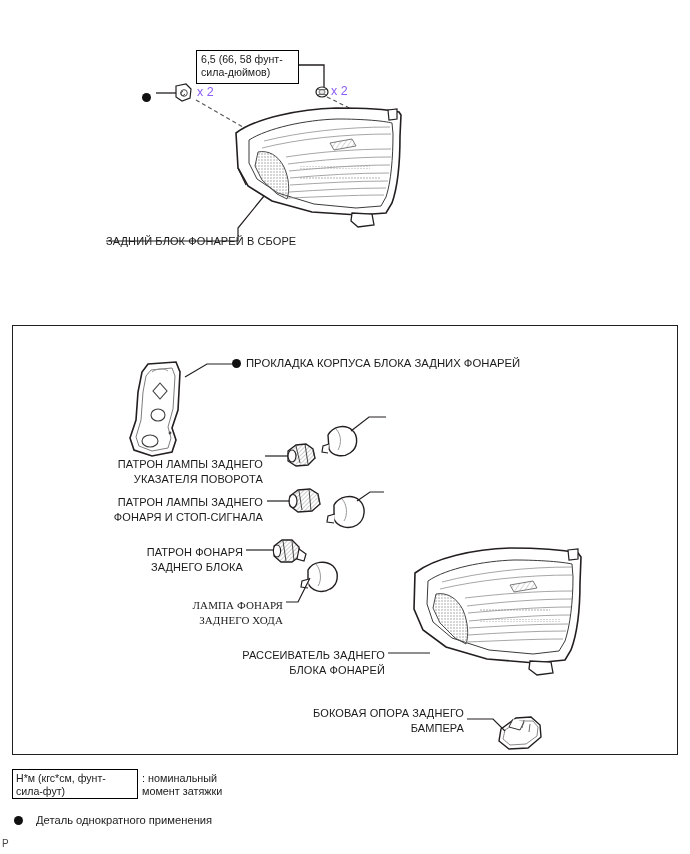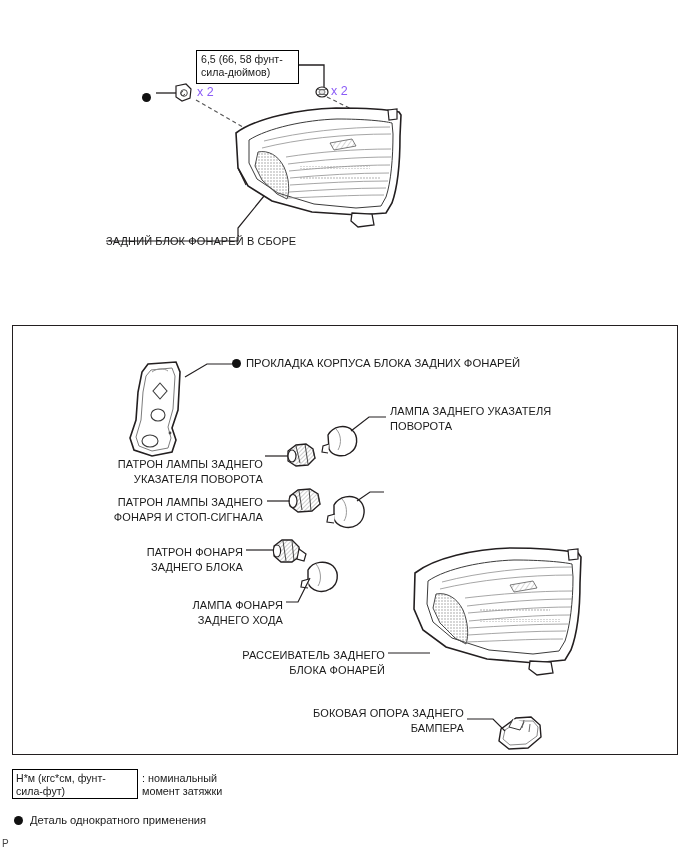--- a/index.html
+++ b/index.html
@@ -72,21 +72,21 @@
     font-size: 10.8px;
     line-height: 13px;
     white-space: pre-line;
   }
   .legend-row {
     position: absolute;
     font-size: 11.2px;
     line-height: 14px;
     display: flex;
     align-items: center;
-    gap: 7px;
+    gap: 13px;
   }
   .dot {
     display: inline-block;
     width: 9px;
     height: 9px;
     border-radius: 50%;
     background: #111;
     flex: 0 0 auto;
   }
   .corner-mark {
@@ -398,34 +398,32 @@
 
   <div class="lbl" style="left:106px; top:234px;">ЗАДНИЙ БЛОК ФОНАРЕЙ В СБОРЕ</div>
 
   <div class="panel" style="left:12px; top:325px; width:666px; height:430px;"></div>
 
   <div class="inline-dot-label" style="left:232px; top:356px;">
     <span class="dot"></span>
     <span>ПРОКЛАДКА КОРПУСА БЛОКА ЗАДНИХ ФОНАРЕЙ</span>
   </div>
 
-  <div class="lbl" style="left:390px; top:404px;">ЛАМПА ЗАДНЕГО УКАЗАТЕЛЯ
-ПОВОРОТА</div>
 
   <div class="lbl r" style="left:75px; top:457px; width:188px;">ПАТРОН ЛАМПЫ ЗАДНЕГО
 УКАЗАТЕЛЯ ПОВОРОТА</div>
 
   <div class="lbl r" style="left:77px; top:495px; width:186px;">ПАТРОН ЛАМПЫ ЗАДНЕГО
 ФОНАРЯ И СТОП-СИГНАЛА</div>
 
 
   <div class="lbl r" style="left:105px; top:545px; width:138px;">ПАТРОН ФОНАРЯ
 ЗАДНЕГО БЛОКА</div>
 
-  <div class="lbl r" style="left:150px; top:598px; width:133px;">ЛАМПА ФОНАРЯ
+  <div class="lbl r" style="left:150px; top:598px; width:133px;font-family:Liberation Serif, serif;">ЛАМПА ФОНАРЯ
 ЗАДНЕГО ХОДА</div>
 
   <div class="lbl r" style="left:198px; top:648px; width:187px;">РАССЕИВАТЕЛЬ ЗАДНЕГО
 БЛОКА ФОНАРЕЙ</div>
 
   <div class="lbl r" style="left:275px; top:706px; width:189px;">БОКОВАЯ ОПОРА ЗАДНЕГО
 БАМПЕРА</div>
 
   <div class="legend-box" style="left:12px; top:769px; width:126px; height:30px;">Н*м (кгс*см, фунт-
 сила-фут)</div>

